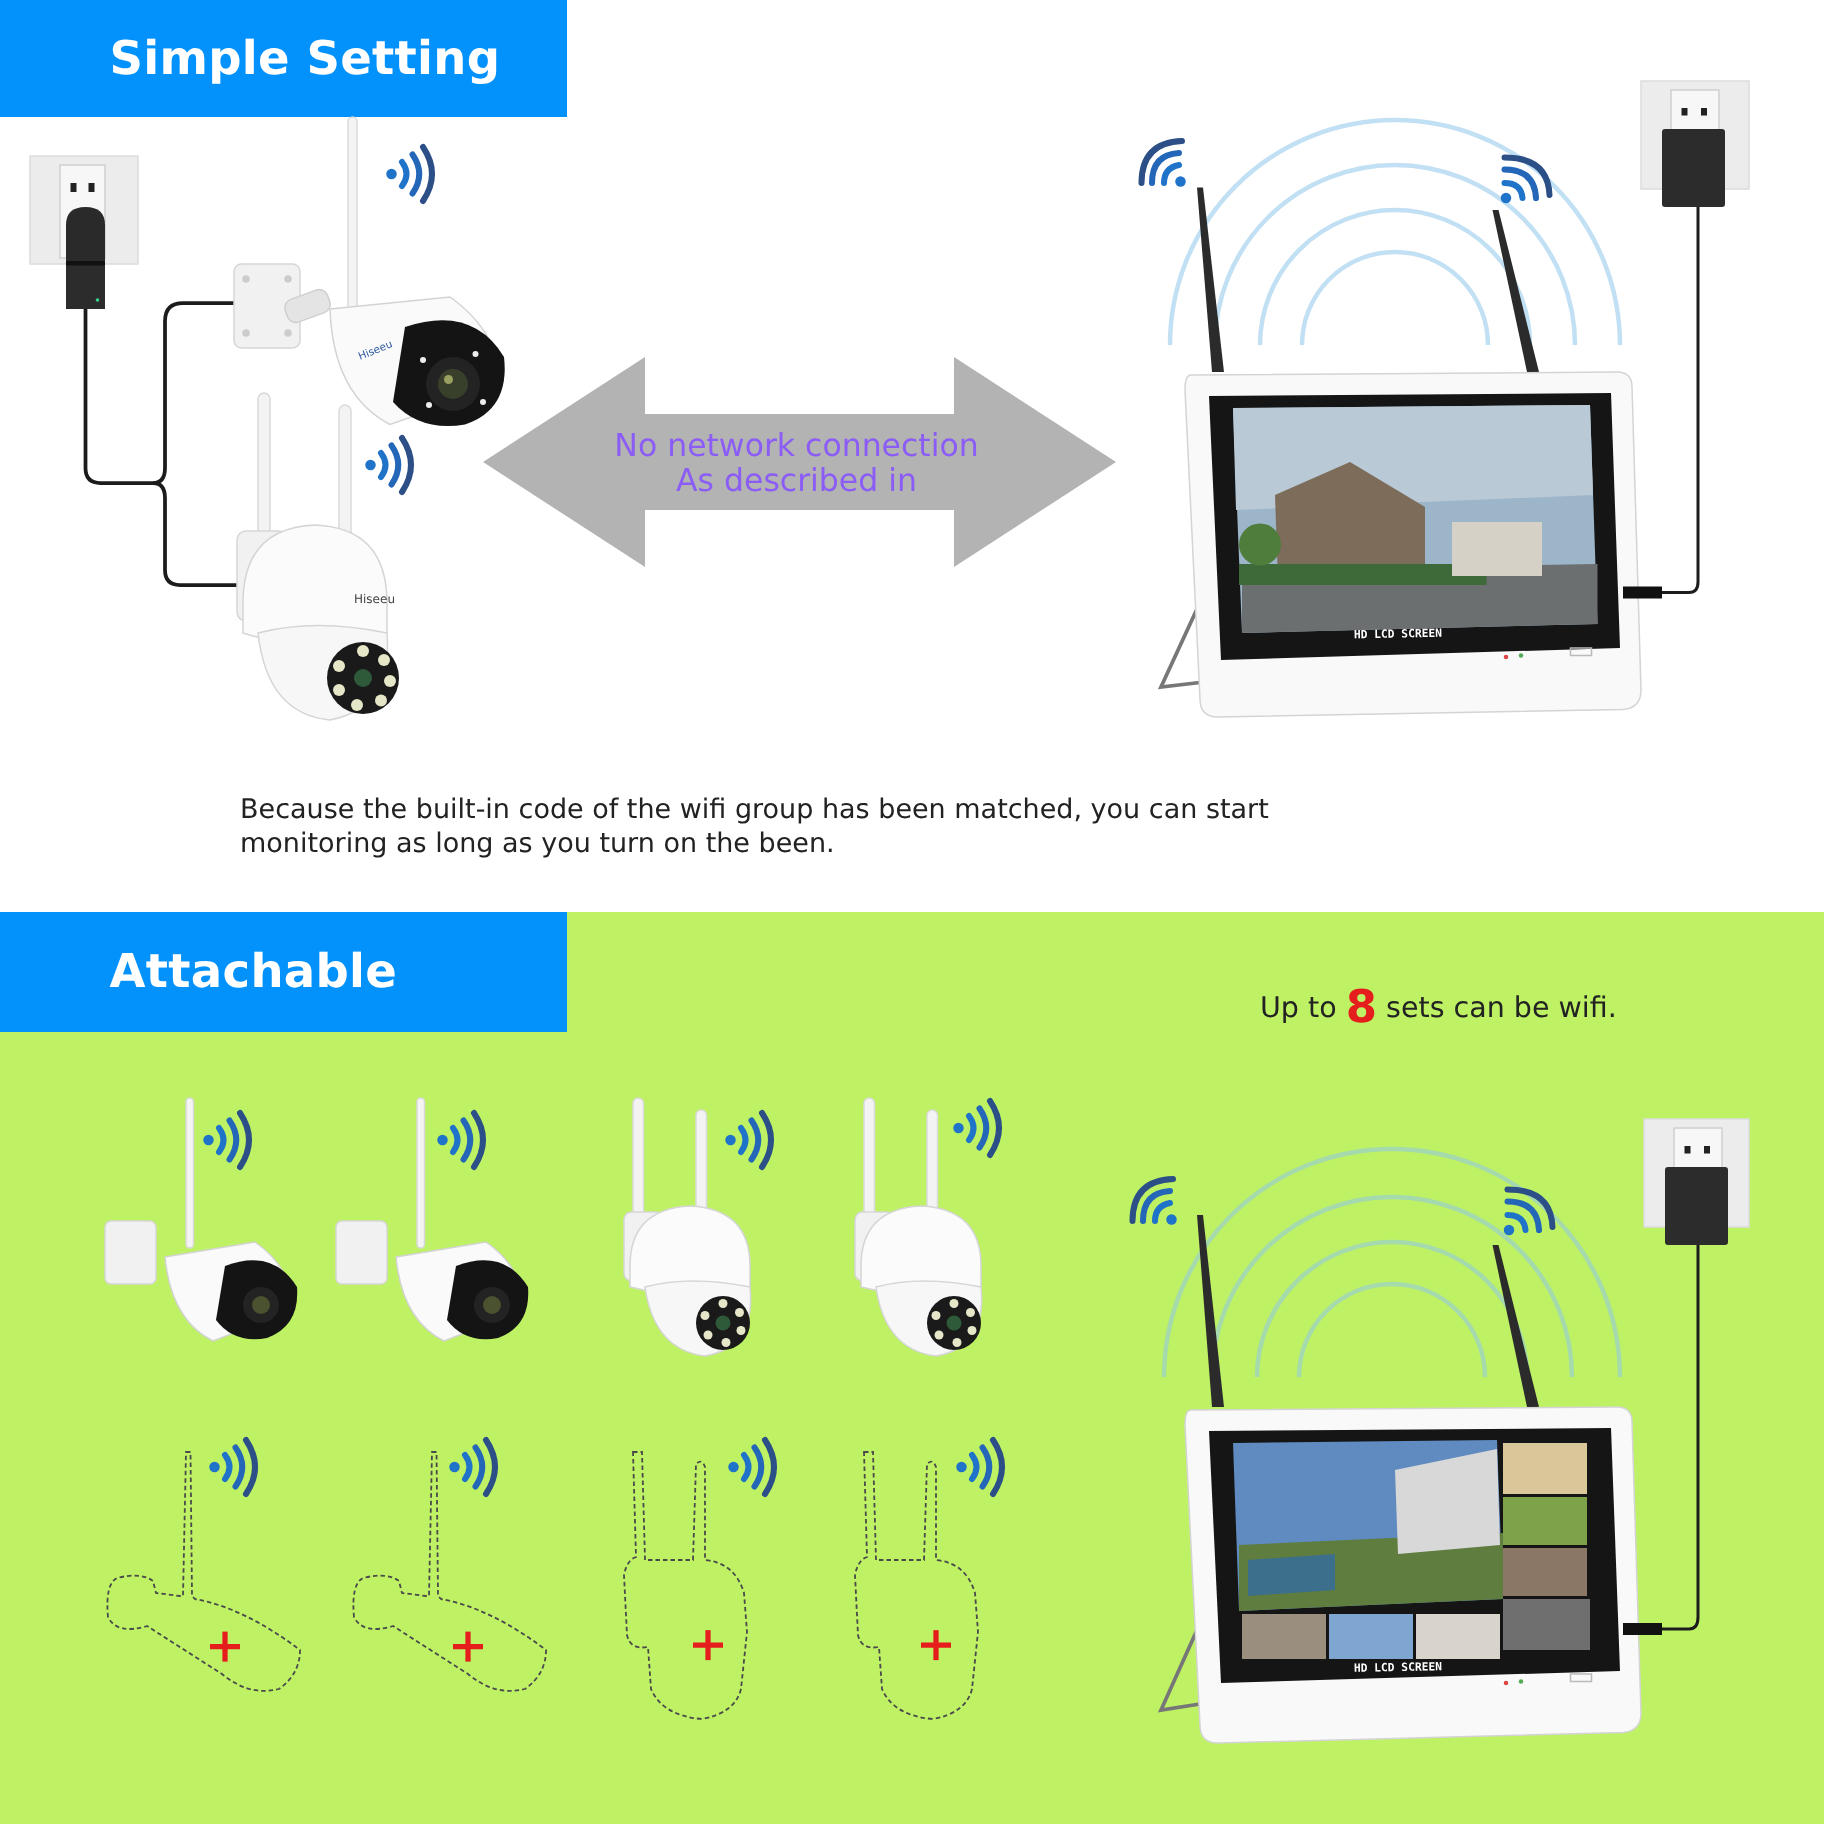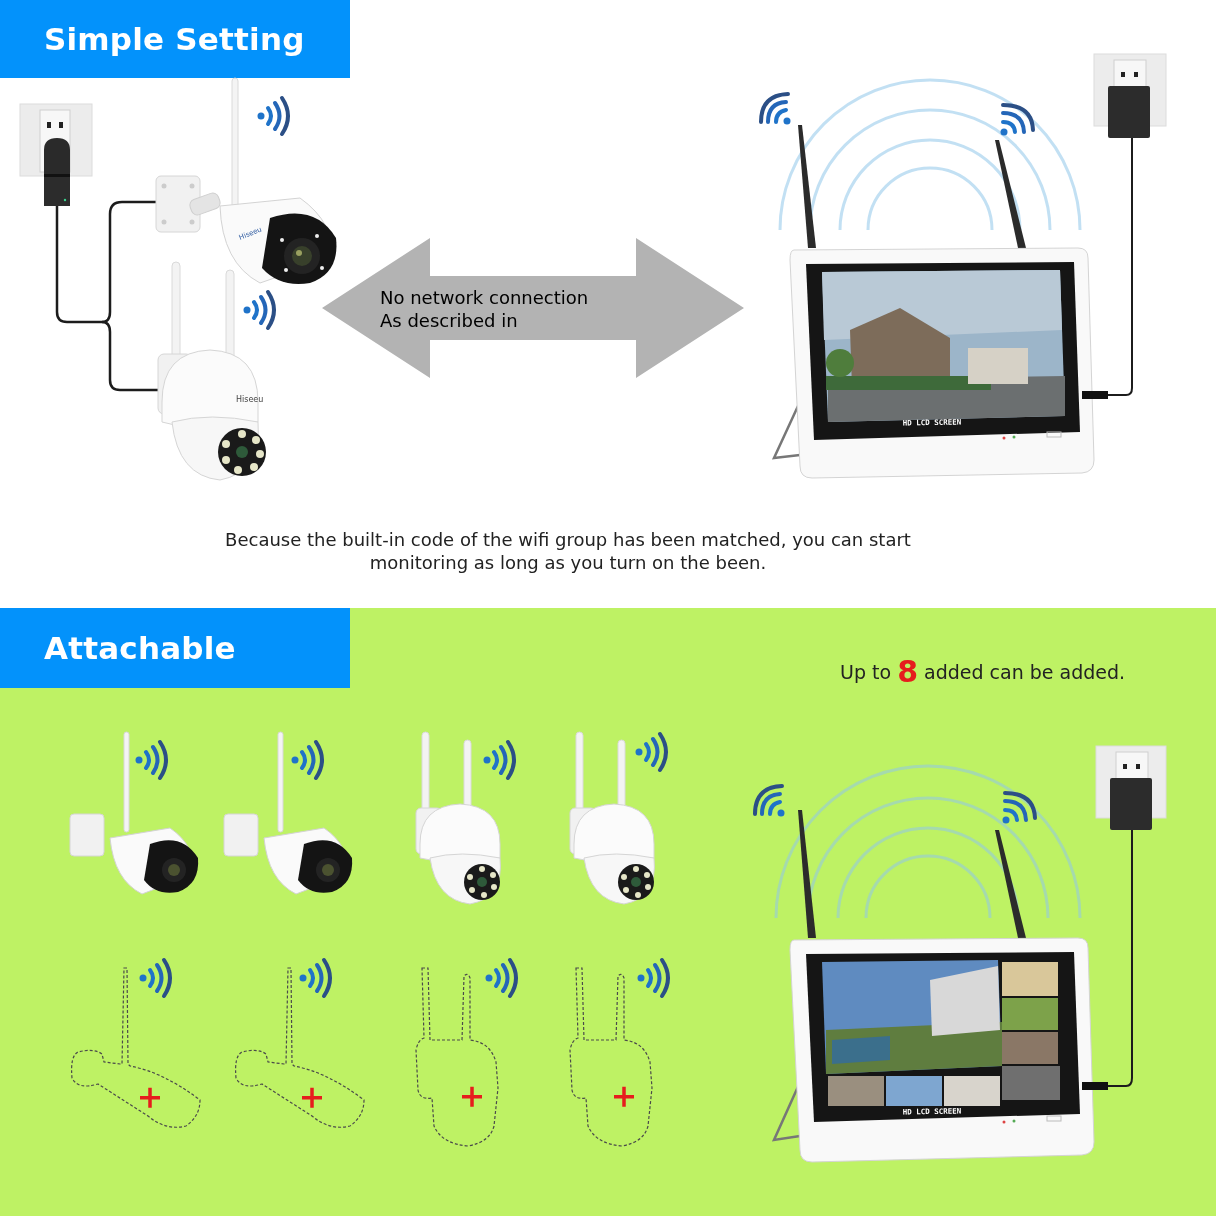--- a/index.html
+++ b/index.html
@@ -4,33 +4,33 @@
 <style>
   * { box-sizing: border-box; margin: 0; padding: 0; }
   html, body { width: 1216px; height: 1216px; overflow: hidden; background: #ffffff; }
   body { position: relative; font-family: "DejaVu Sans", "Liberation Sans", sans-serif; color: #1e1e1e; }
 
   
   #section-top { position: absolute; left: 0; top: 0; width: 1216px; height: 608px; background: #ffffff; }
   #section-bottom { position: absolute; left: 0; top: 608px; width: 1216px; height: 608px; background: #bef264; }
 
   .banner {
-    position: absolute; left: 0; width: 350px; height: 78px; background: #0392fb;
+    position: absolute; left: 0; width: 378px; height: 78px; background: #0392fb;
     color: #ffffff; font-weight: bold; font-size: 31px; letter-spacing: 0.2px;
-    padding-left: 44px; display: flex; align-items: center;
+    padding-left: 73px; display: flex; align-items: center;
   }
   #banner-top { top: 0; }
   #banner-bottom { top: 0; height: 80px; }
 
   .arrow-text {
-    position: absolute; left: 380px; top: 286px; width: 302px; text-align: left;
-    color: #000000; font-size: 18px; line-height: 23px; font-family: "DejaVu Sans", sans-serif;
+    position: absolute; left: 380px; top: 286px; width: 302px; text-align: center;
+    color: #8b5cf6; font-size: 21px; line-height: 23px; font-family: "DejaVu Sans", sans-serif;
   }
   .caption {
-    position: absolute; left: 160px; top: 528px; width: 816px; text-align: center;
+    position: absolute; left: 160px; top: 528px; width: 816px; text-align: left;
     font-size: 18px; line-height: 23px; color: #222;
   }
   .count-note {
     position: absolute; left: 840px; top: 46px; font-size: 19px; color: #222; white-space: nowrap;
   }
   .count-note .num { color: #e61d1d; font-weight: bold; font-size: 30px; vertical-align: -3px; }
 
   svg { position: absolute; overflow: visible; }
 </style>
 </head>
@@ -180,21 +180,21 @@
 
 <div id="section-bottom">
 
   <div id="banner-bottom" class="banner">
     <span>Attachable</span>
   </div>
 
   <div class="count-note">
     <span>Up to</span>
     <span class="num">8</span>
-    <span>added can be added.</span>
+    <span>sets can be wifi.</span>
   </div>
 
   <svg style="left:66px;top:124px;" width="140" height="170">
     <rect x="58" y="0" width="5" height="100" rx="2.5" fill="#f4f4f4" stroke="#d8d8d8"></rect>
     <rect x="4" y="82" width="34" height="42" rx="4" fill="#f1f1f1" stroke="#d6d6d6"></rect>
     <path d="M44 106 L104 96 Q130 114 128 142 L76 162 Q48 148 44 106 Z" fill="#fafafa" stroke="#d3d3d3"></path>
     <path d="M84 112 Q116 100 132 126 Q134 152 112 160 Q90 164 78 148 Z" fill="#141414"></path>
     <circle cx="108" cy="138" r="12" fill="#232323"></circle>
       <circle cx="108" cy="138" r="6" fill="#4b5230"></circle>
   </svg>

